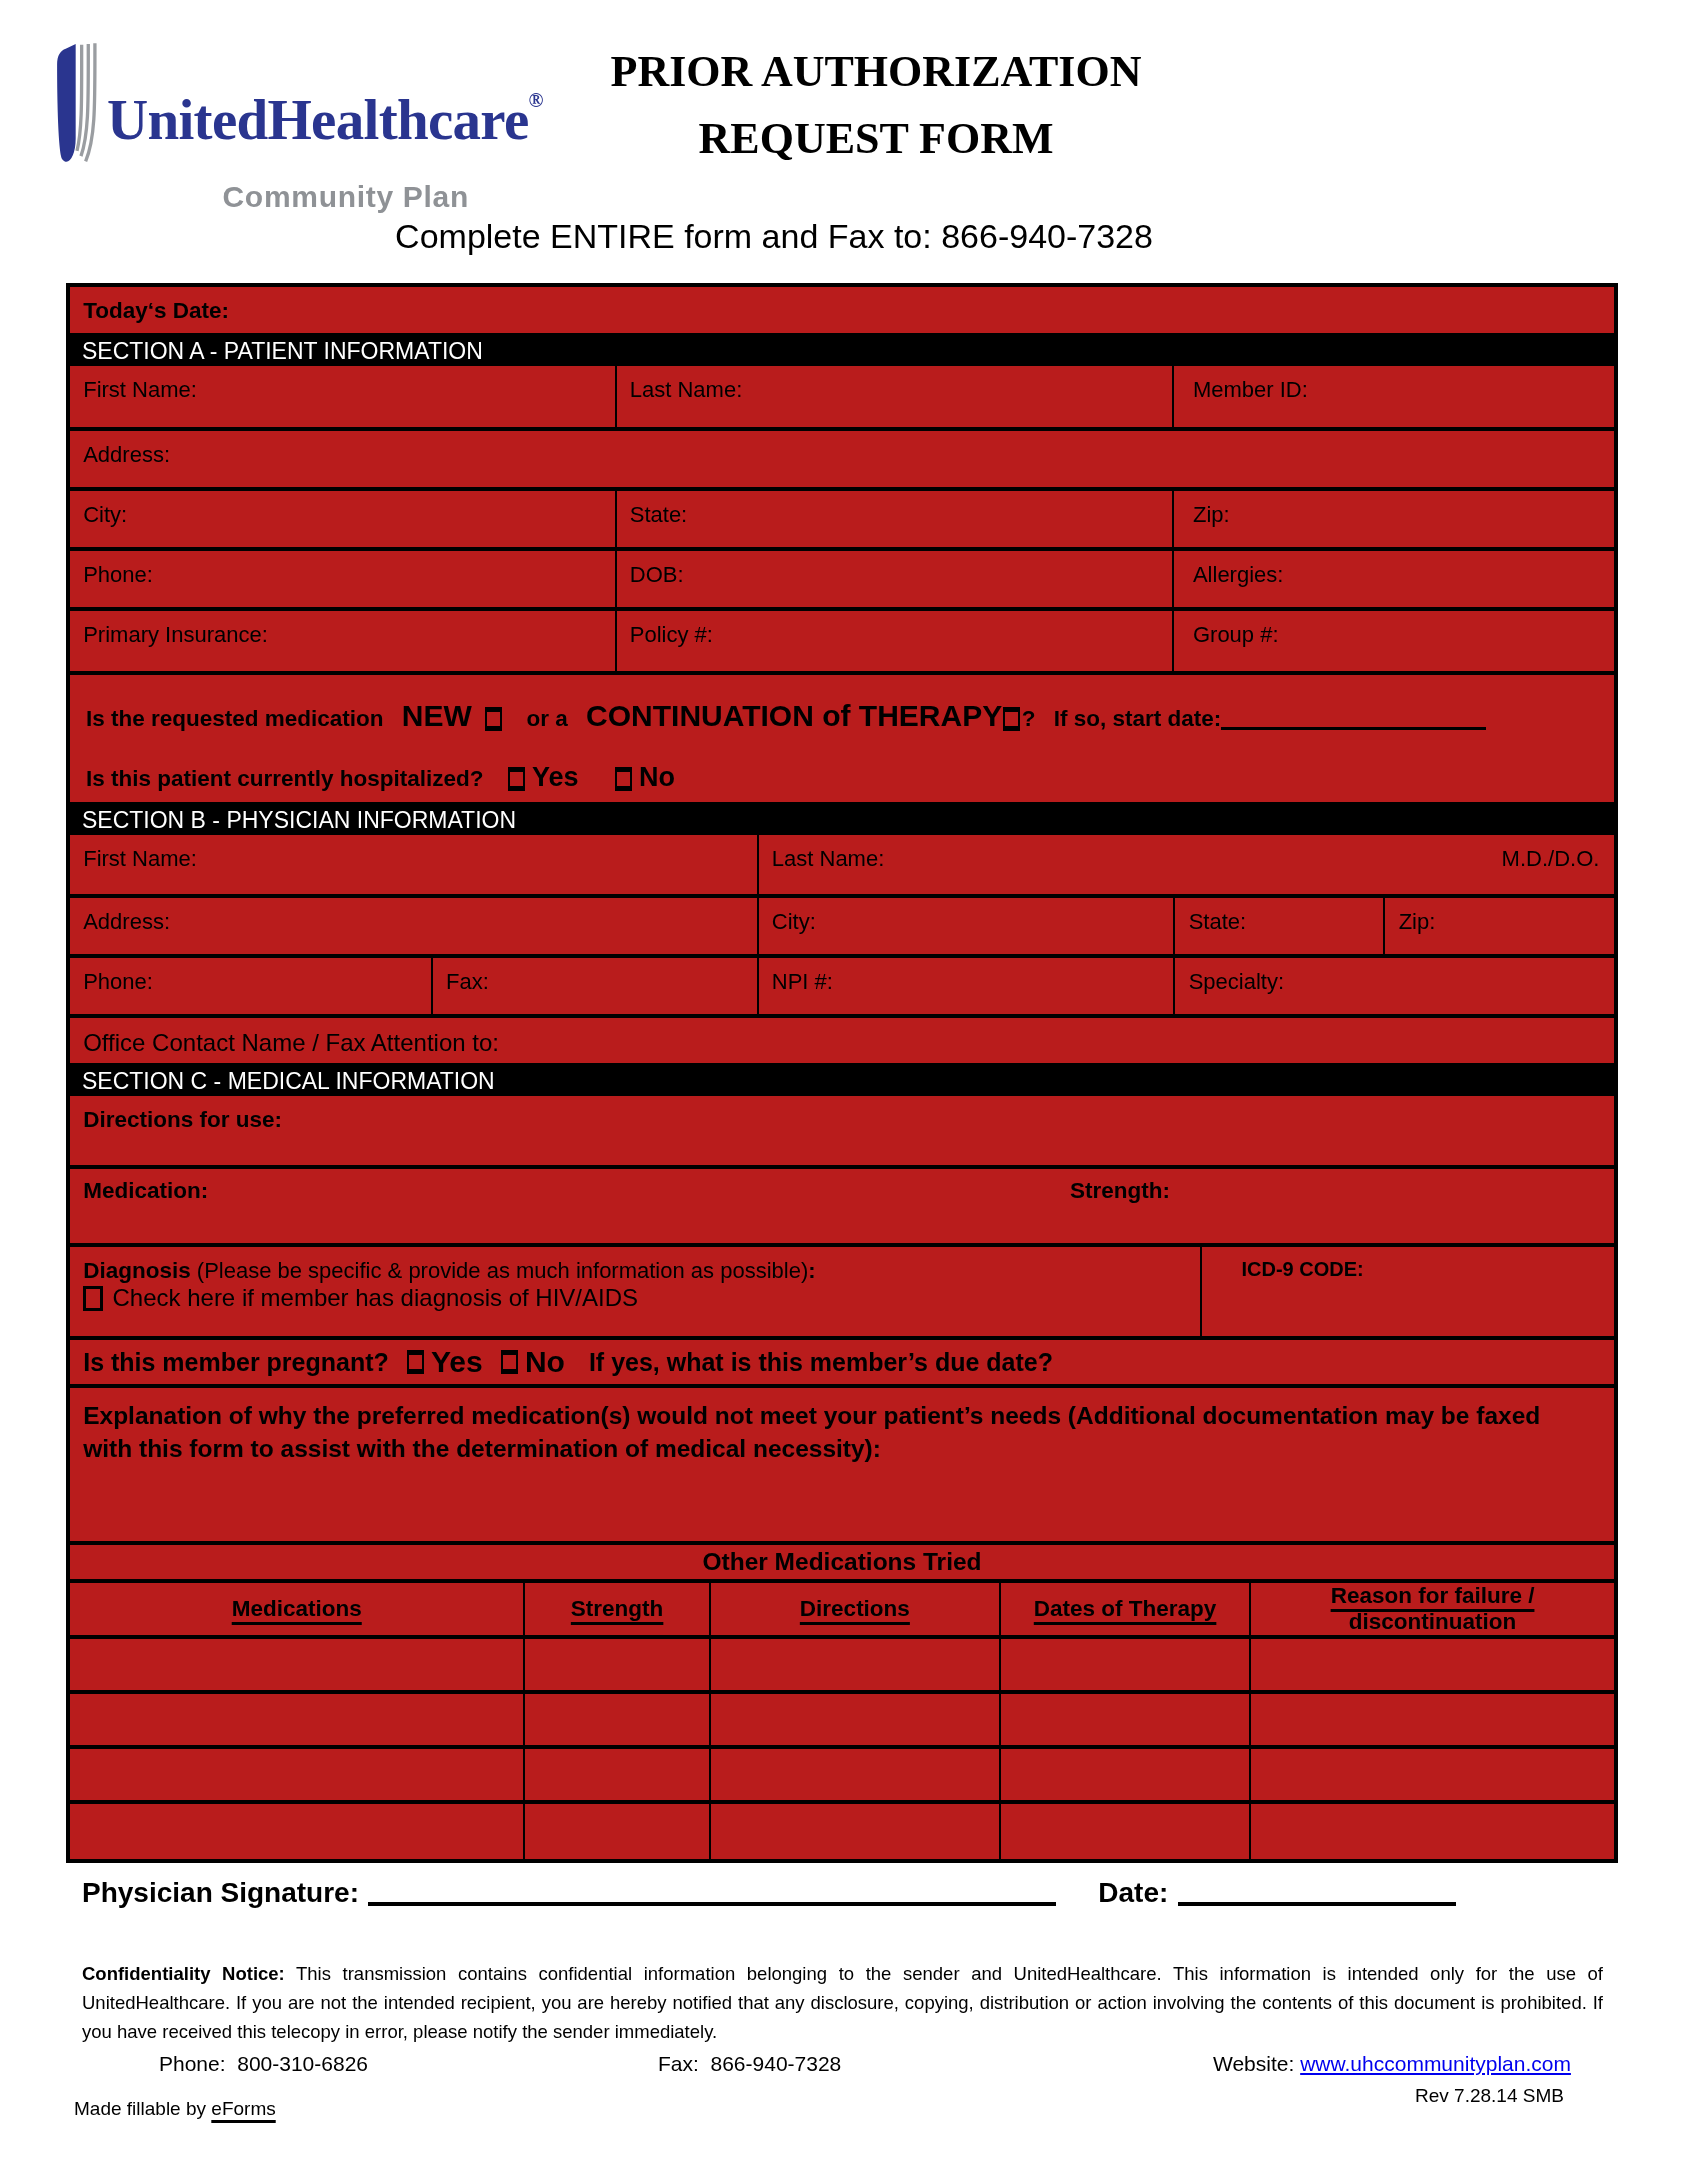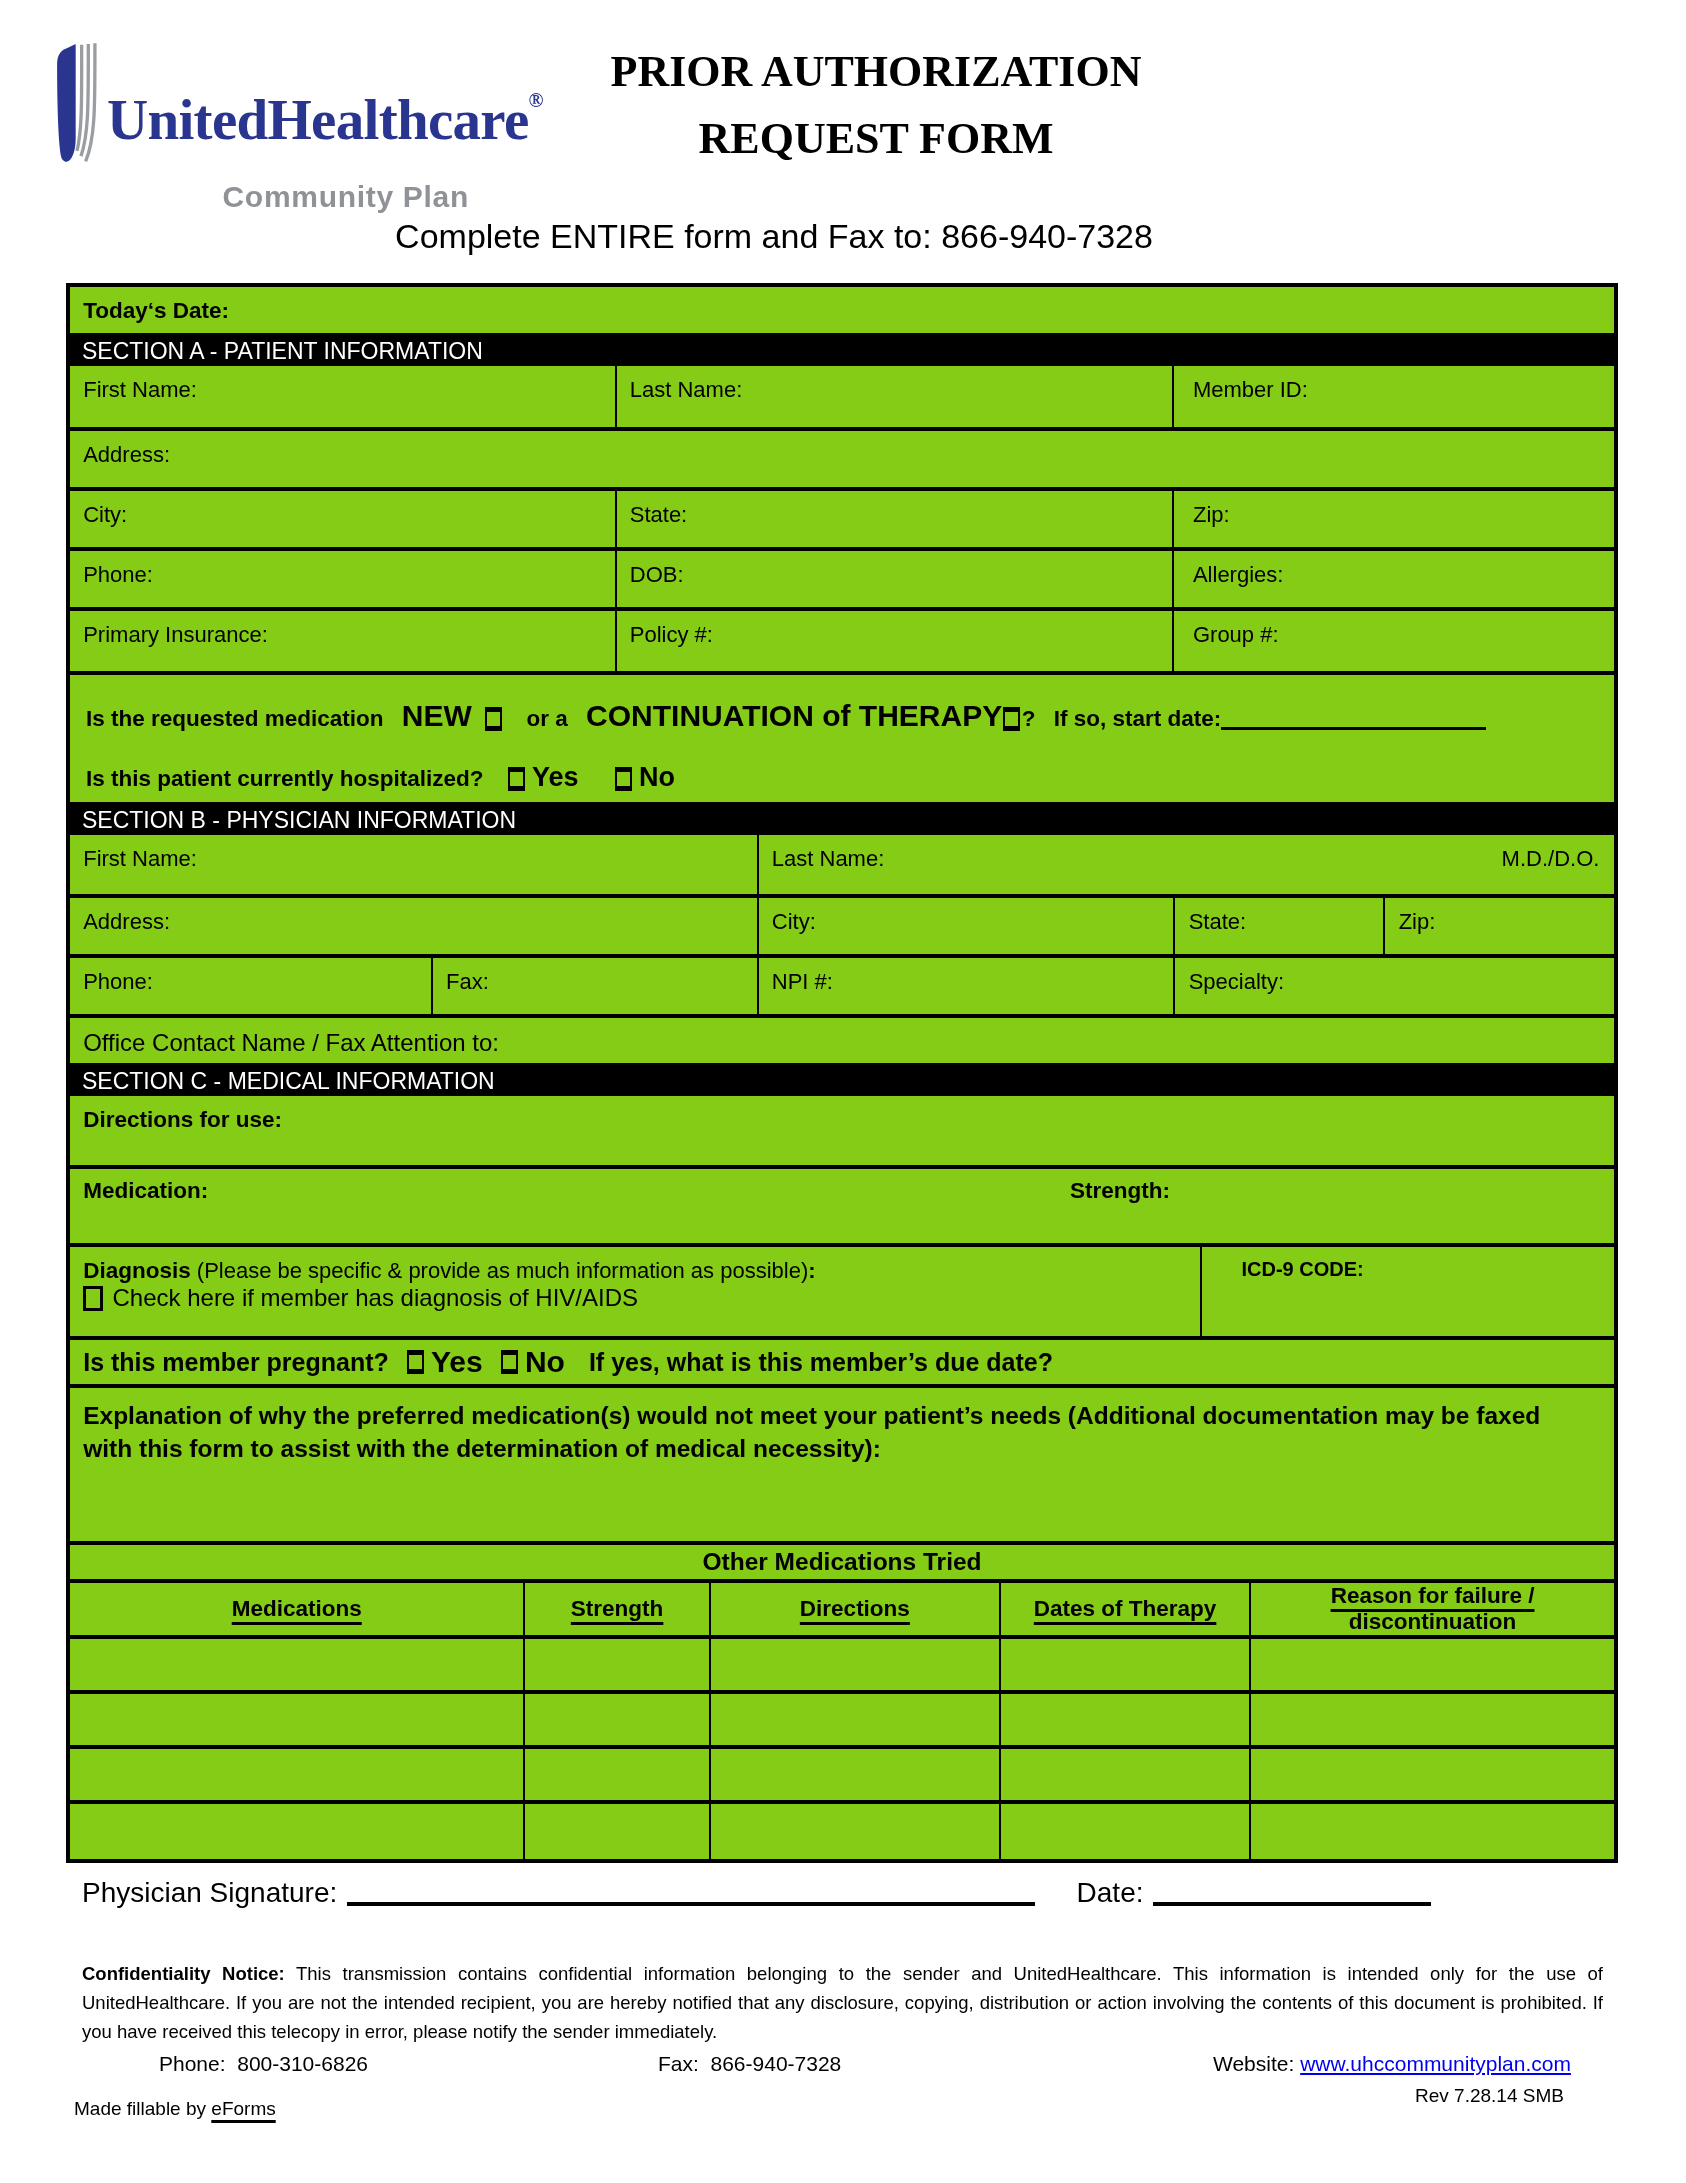--- a/index.html
+++ b/index.html
@@ -13,21 +13,21 @@
             font-size:57px;color:#2a358f;white-space:nowrap;letter-spacing:-0.7px;}
   .wordmark sup{font-size:20px;vertical-align:32px;}
   .tagline{position:absolute;left:54px;top:138px;width:362px;text-align:right;
            font-weight:bold;font-size:30px;color:#8f9296;letter-spacing:0.7px;}
   .title{position:absolute;left:562px;top:38px;width:628px;text-align:center;
          font-family:"Liberation Serif",serif;font-weight:bold;font-size:44px;line-height:67px;}
   .subtitle{position:absolute;left:278px;top:217px;width:992px;text-align:center;font-size:34px;}
 
   
   .ftable{position:absolute;left:66px;top:283px;width:1552px;border:4px solid #000;box-sizing:border-box;}
-  .row{display:flex;border-bottom:4px solid #000;box-sizing:border-box;background:#84cc16;}
+  .row{display:flex;border-bottom:4px solid #000;box-sizing:border-box;background:#b91c1c;}
   .row:last-child{border-bottom:none;}
   .cell{box-sizing:border-box;border-right:2.6px solid #000;padding:10.6px 6.6px 0 13.2px;font-size:22px;}
   .cell:last-child{border-right:none;}
   .bar{background:#000;color:#fff;font-weight:normal;font-size:23px;padding:0 0 0 12px;
        display:flex;align-items:center;box-sizing:border-box;border-bottom:none;}
   .b{font-weight:bold;}
   .cb{display:inline-block;width:17px;height:24px;border:2.6px solid #000;border-top-width:5.3px;
       border-bottom-width:5.3px;box-sizing:border-box;vertical-align:-5.3px;margin:0 6.6px;}
   .uline{display:inline-block;border-bottom:3.3px solid #000;height:22.5px;vertical-align:-4px;}
 
@@ -62,21 +62,21 @@
   
   .w-a1{width:35.4%;} .w-a2{width:36.1%;} .w-a3{width:28.5%;padding-left:19px;}
   .w-b1a{width:44.6%;} .w-b1b{width:55.4%;display:flex;justify-content:space-between;padding-right:14.6px;}
   .w-b2a{width:44.6%;} .w-b2b{width:27.0%;} .w-b2c{width:13.6%;} .w-b2d{width:14.8%;}
   .w-b3a{width:23.5%;} .w-b3b{width:21.1%;} .w-b3c{width:27.0%;} .w-b3d{width:28.4%;}
   .w-dga{width:74.6%;} .w-dgb{width:25.4%;}
   .w-o1{width:29.5%;} .w-o2{width:12.0%;} .w-o3{width:18.8%;} .w-o4{width:16.2%;} .w-o5{width:23.5%;}
   .full{width:100%;}
 
   
-  .sigrow{position:absolute;left:82px;top:1877px;width:1495px;font-weight:normal;font-size:28px;white-space:nowrap;}
+  .sigrow{position:absolute;left:82px;top:1877px;width:1495px;font-weight:bold;font-size:28px;white-space:nowrap;}
   .sigline{width:688px;margin-left:9.3px;border-bottom-width:4px;}
   .dateline{width:278px;margin-left:9.3px;border-bottom-width:4px;}
   .datelabel{margin-left:42px;}
   .confid{position:absolute;left:82px;top:1959px;width:1521px;font-size:18.5px;line-height:29px;text-align:justify;}
   .footline{position:absolute;top:2052px;left:0;width:1687px;font-size:21px;}
   .footline .ph{position:absolute;left:159px;top:0;}
   .footline .fx{position:absolute;left:658px;top:0;}
   .footline .wb{position:absolute;left:1169px;top:0;margin-left:44px;}
   .link{color:#0000ee;text-decoration:underline;cursor:pointer;}
   .rev{position:absolute;left:1415px;top:2085px;width:165px;font-size:19px;}

